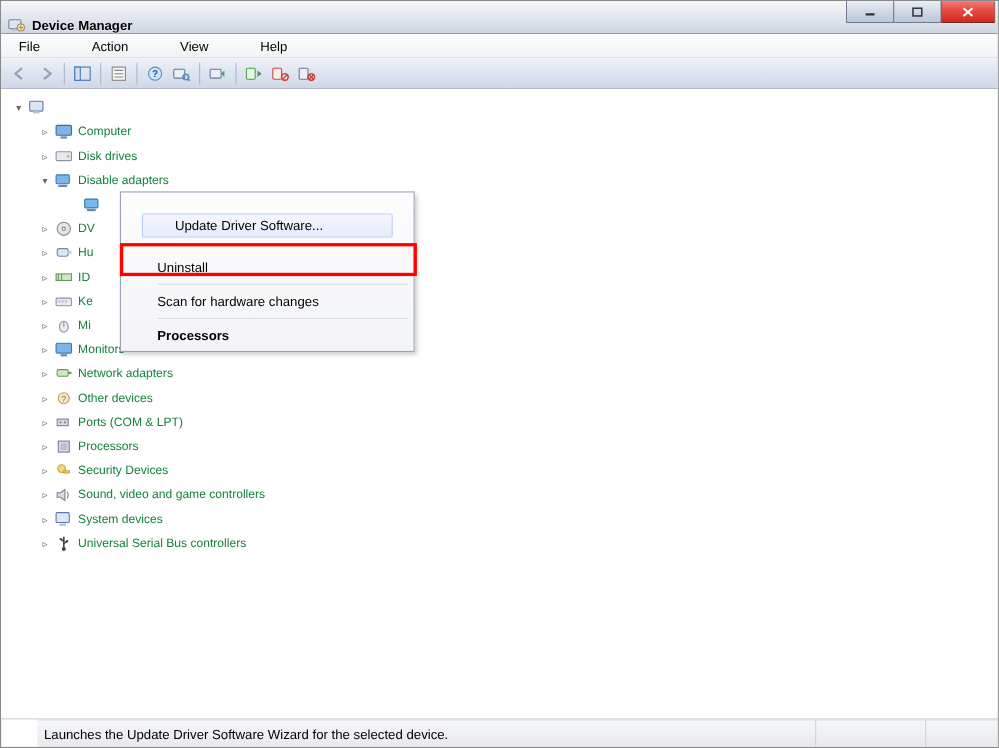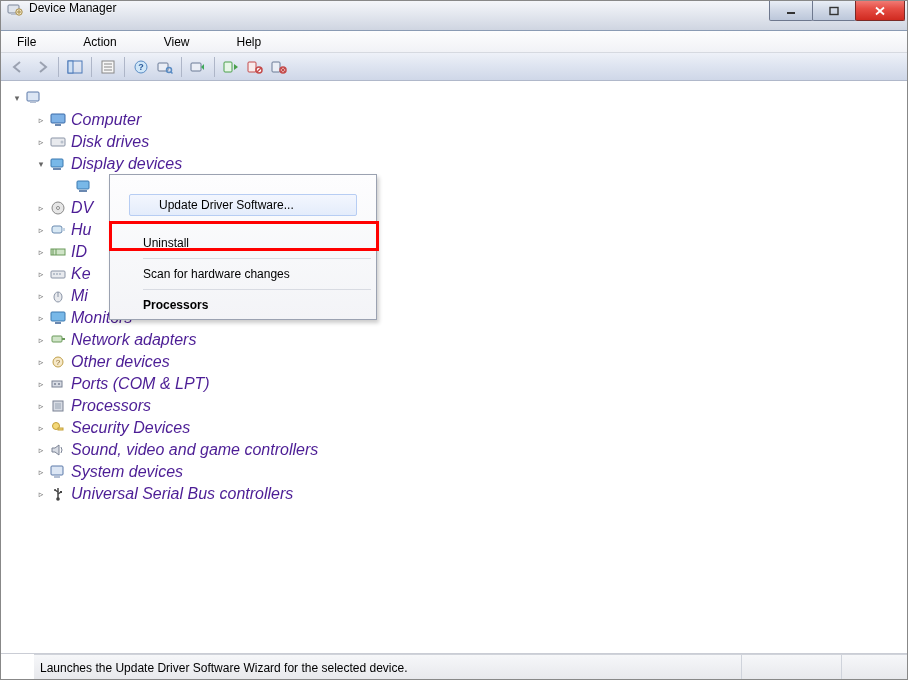--- a/index.html
+++ b/index.html
@@ -12,22 +12,23 @@
     height: 680px;
     overflow: hidden;
     border: 1px solid #888;
   }
   
   .titlebar {
     height: 30px;
     background: linear-gradient(to bottom, #f4f6fa 0%, #e2e6ee 50%, #cfd5e1 100%);
     border-bottom: 1px solid #8a9bb4;
     display: flex;
-    align-items: flex-start;
+    align-items: flex-end;
     padding: 0 2px 0 6px;
+    font-weight: bold;
   }
   .titlebar .app-icon {
     width: 16px; height: 16px; display: inline-flex; align-items: center; justify-content: center;
     margin-right: 6px;
   }
   .titlebar .title-text { font-size: 12px; color: #000; text-shadow: 0 1px 0 rgba(255,255,255,.6); flex: 0 0 auto; }
   .titlebar .spacer { flex: 1; }
   .win-buttons { display: flex; align-items: flex-start; gap: 0; height: 100%; }
   .win-btn {
     width: 44px; height: 20px;
@@ -107,21 +108,21 @@
     color: #666;
     margin-right: 2px;
     font-size: 9px;
     user-select: none;
   }
   .arrow.blank { visibility: hidden; }
   .node-icon {
     width: 18px; height: 16px; display: inline-flex; align-items: center; justify-content: center;
     margin-right: 4px;
   }
-  .node-label { font-size: 16px; color: #4c1d95; font-style: italic; }
+  .node-label { font-size: 11px; color: #15803d; }
 
   
   .context-menu {
     position: absolute;
     left: 108px;
     top: 93px;
     width: 268px;
     background: linear-gradient(to bottom, #fdfdfe, #f3f4f7);
     border: 1px solid #9ba2b1;
     box-shadow: 2px 3px 4px rgba(0,0,0,.2);
@@ -331,21 +332,21 @@
     </div>
 
     <div class="tree-row indent-1">
       <span class="arrow">▾</span>
       <span class="node-icon">
         <svg width="16" height="16" viewBox="0 0 16 16">
             <rect x="1" y="3" width="12" height="8" rx="1" fill="#78b8e8" stroke="#3a78b0"></rect>
             <rect x="3" y="12" width="8" height="2" fill="#6a88b0"></rect>
           </svg>
       </span>
-      <span class="node-label">Display devices</span>
+      <span class="node-label">Disable adapters</span>
     </div>
 
     <div class="tree-row indent-2">
       <span class="arrow blank">▹</span>
       <span class="node-icon">
         <svg width="16" height="16" viewBox="0 0 16 16">
             <rect x="1" y="3" width="12" height="8" rx="1" fill="#78b8e8" stroke="#3a78b0"></rect>
             <rect x="3" y="12" width="8" height="2" fill="#6a88b0"></rect>
           </svg>
       </span>

